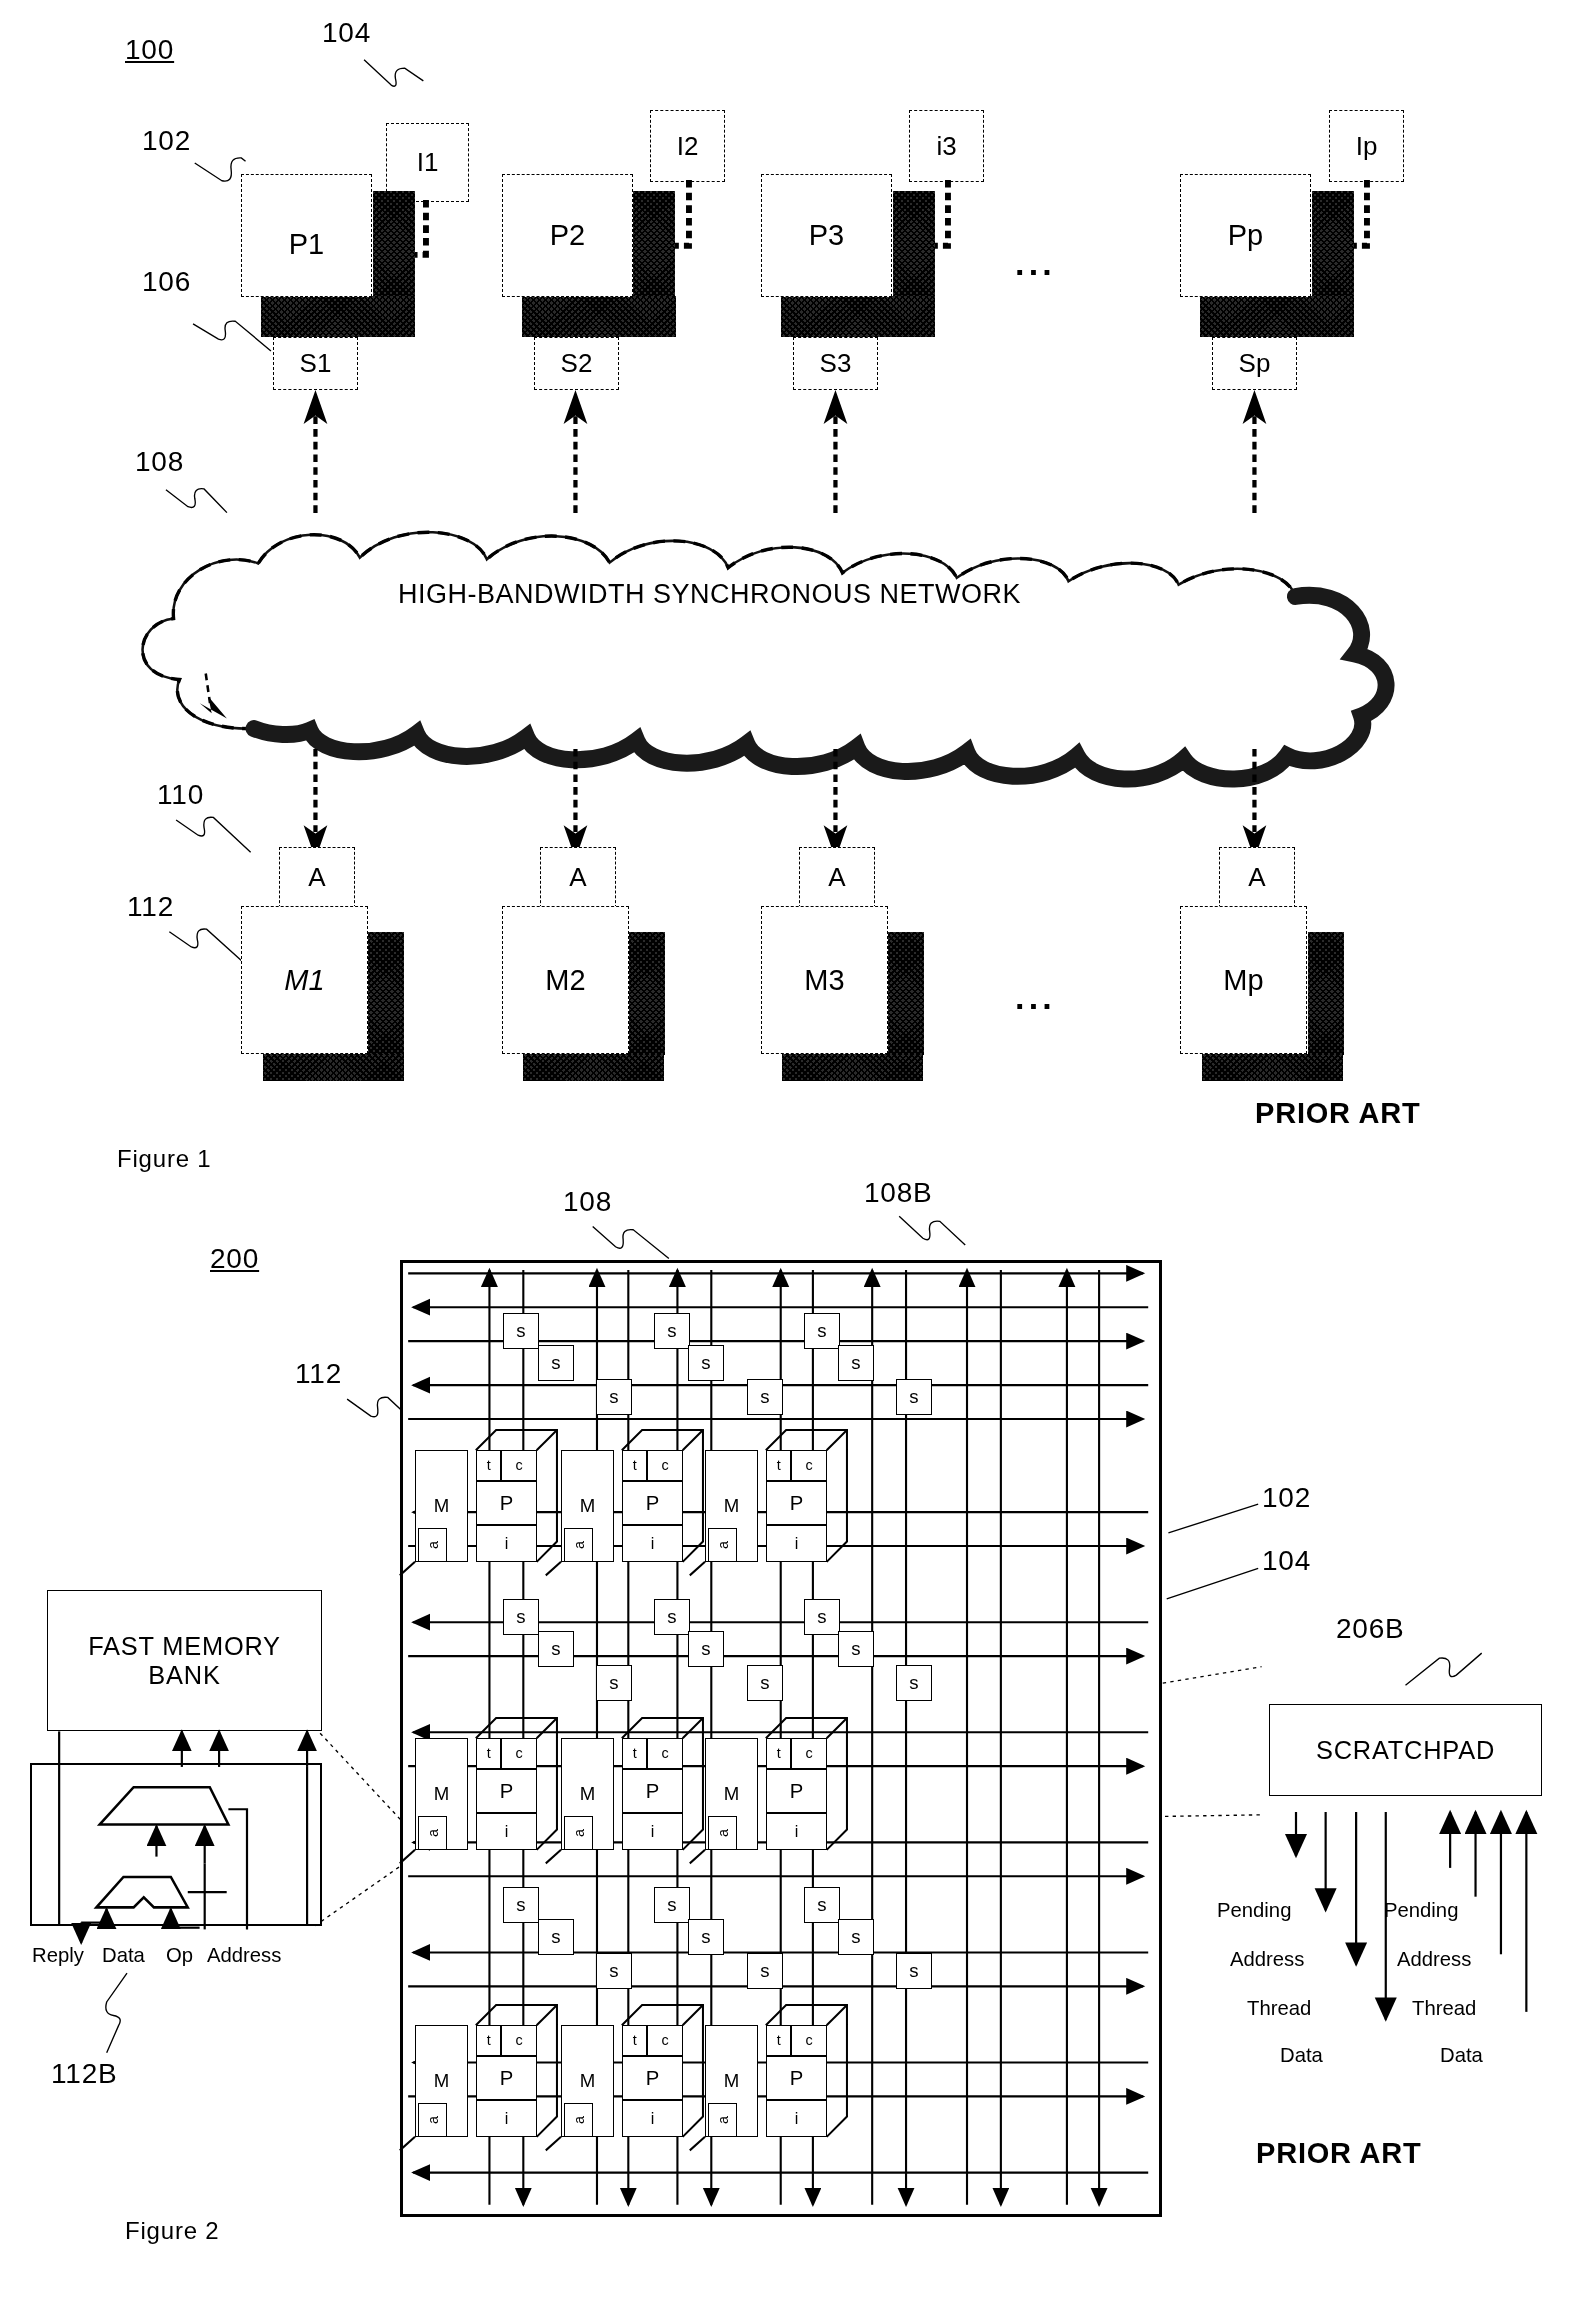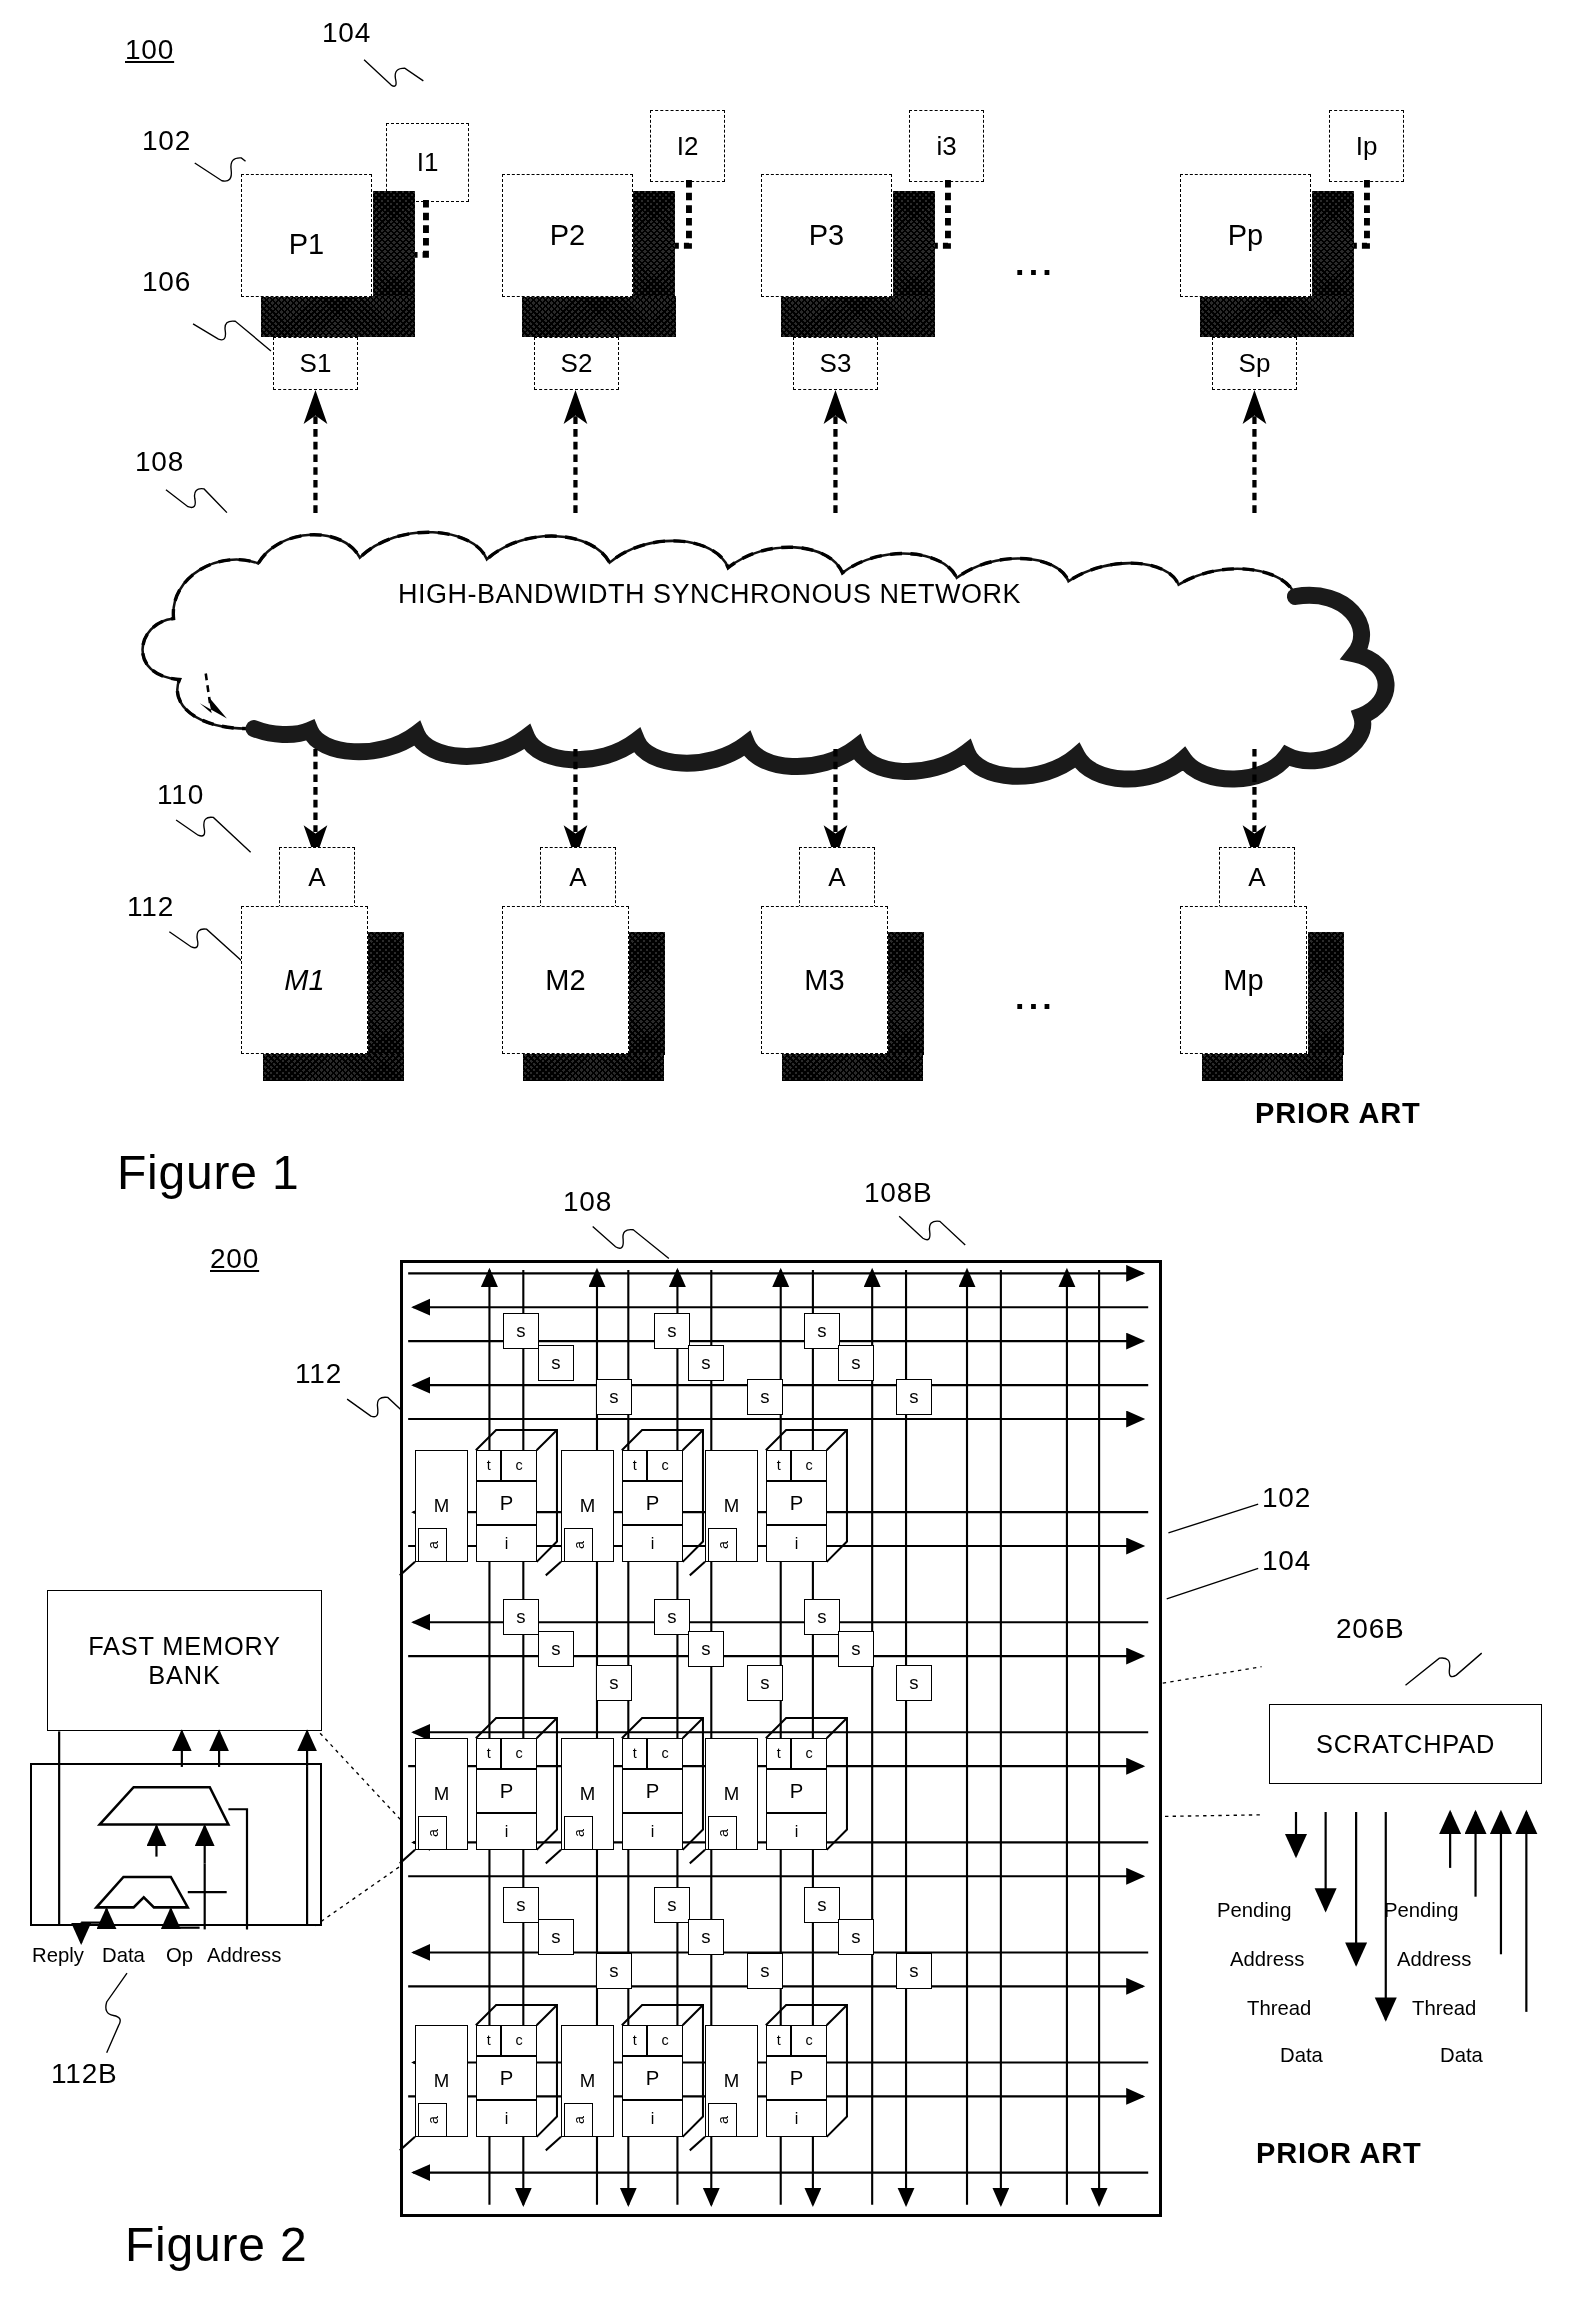--- a/index.html
+++ b/index.html
@@ -9,21 +9,21 @@
   .ref.u{text-decoration:underline;}
   .solid{border:1.7px solid #000;background:#fff;box-sizing:border-box;}
   .dash{border:1.7px dashed #000;background:#fff;box-sizing:border-box;}
   .ctr{display:flex;align-items:center;justify-content:center;text-align:center;}
   .hatch{background-image:
       repeating-linear-gradient(45deg,#000 0 1.7px,transparent 1.7px 4.2px),
       repeating-linear-gradient(-45deg,#000 0 1.7px,transparent 1.7px 4.2px);
     background-color:#2a2a2a;}
   svg{position:absolute;left:0;top:0;overflow:visible;}
   .lbl{font-size:26px;white-space:nowrap;}
-  .cap{font-size:48px;letter-spacing:0.8px;white-space:nowrap;}
+  .cap{font-size:24px;letter-spacing:0.8px;white-space:nowrap;}
   .pa{font-size:29px;font-weight:bold;letter-spacing:0.8px;white-space:nowrap;}
   .cloudtxt{font-size:27px;letter-spacing:0.5px;white-space:nowrap;}
   .dots{font-size:34px;font-weight:bold;letter-spacing:4.2px;}
   .f2big{font-size:25.4px;letter-spacing:0.8px;white-space:nowrap;}
   .f2lbl{font-size:20.3px;white-space:nowrap;}
 </style>
 </head>
 <body>
 
 <div class="abs ref u" style="left:125px;top:34px;">100</div>
@@ -644,21 +644,21 @@
 
     <path d="M192 194 L238 194"></path>
   </g>
 </svg>
 
 <div class="abs f2lbl" style="left:32px;top:1944px;">Reply</div>
 <div class="abs f2lbl" style="left:102px;top:1944px;">Data</div>
 <div class="abs f2lbl" style="left:166px;top:1944px;">Op</div>
 <div class="abs f2lbl" style="left:207px;top:1944px;">Address</div>
 
-<div class="abs solid ctr" style="left:1269px;top:1704px;width:273px;height:80px;">
+<div class="abs solid ctr" style="left:1269px;top:1704px;width:273px;height:92px;">
   <span class="f2big">SCRATCHPAD</span>
 </div>
 
 <svg width="339" height="271" style="left:1262px;top:1812px;" viewBox="0 0 400 320">
   <defs>
     <marker id="ar3" markerWidth="12" markerHeight="12" refX="10" refY="5" orient="auto">
       <path d="M0,0 L11,5 L0,10 Z" fill="#000"></path>
     </marker>
   </defs>
   <g stroke="#000" stroke-width="2.6" fill="none">

